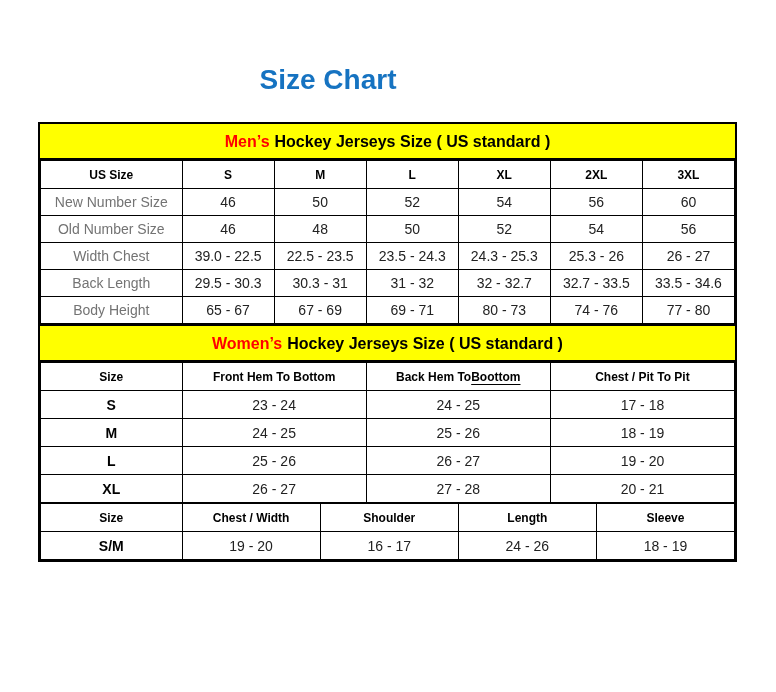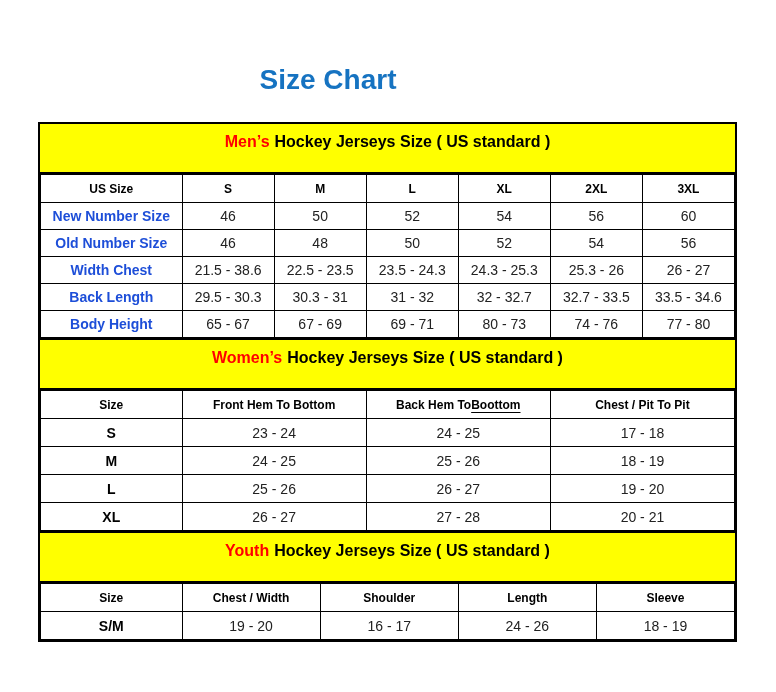--- a/index.html
+++ b/index.html
@@ -20,36 +20,36 @@
   }
   .chart{
     position:absolute;left:38px;top:122px;width:699px;
     border:2px solid var(--grid-black);
     box-sizing:border-box;
   }
   .band{
     background:var(--section-bg);
     border-bottom:2px solid var(--grid-black);
     text-align:center;font-weight:bold;font-size:16px;color:#000;
-    padding:8px 0 21px 0;line-height:19px;
+    padding:8px 0 7px 0;line-height:19px;
   }
   .band.mid{border-top:2px solid var(--grid-black);text-align:center;}
   .accent{color:var(--accent-red);margin-right:5px;}
   table.tbl{
     width:100%;border-collapse:collapse;table-layout:fixed;
   }
   .tbl th,.tbl td{
     border:1px solid var(--grid-black);
     text-align:center;vertical-align:middle;
     padding:0 2px;overflow:hidden;white-space:nowrap;
   }
   .tbl th{font-size:12px;font-weight:bold;color:#000;height:27px;}
   .tbl td{font-size:14px;font-weight:normal;color:#222;height:26px;}
   .tbl.women td,.tbl.youth td{height:27px;}
-  td.lbl-plain{color:#1d4ed8;font-weight:bold;}
+  td.lbl-plain{color:#737373;font-weight:normal;}
   td.lbl-bold{color:#000;font-weight:bold;}
   col.c-label{width:20.4%;}
   .misspell{
     margin-left:0;
     text-decoration-line:underline;
     text-decoration-style:wavy;
     text-decoration-color:#cc1111;
     text-decoration-thickness:1px;
     text-underline-offset:3px;
     text-decoration:underline;
@@ -95,21 +95,21 @@
           <td class="lbl-plain">Old Number Size</td>
           <td>46</td>
           <td>48</td>
           <td>50</td>
           <td>52</td>
           <td>54</td>
           <td>56</td>
         </tr>
         <tr>
           <td class="lbl-plain">Width Chest</td>
-          <td>21.5 - 38.6</td>
+          <td>39.0 - 22.5</td>
           <td>22.5 - 23.5</td>
           <td>23.5 - 24.3</td>
           <td>24.3 - 25.3</td>
           <td>25.3 - 26</td>
           <td>26 - 27</td>
         </tr>
         <tr>
           <td class="lbl-plain">Back Length</td>
           <td>29.5 - 30.3</td>
           <td>30.3 - 31</td>
@@ -165,23 +165,20 @@
         </tr>
         <tr>
           <td class="lbl-bold">XL</td>
           <td>26 - 27</td>
           <td>27 - 28</td>
           <td>20 - 21</td>
         </tr>
       </tbody>
     </table>
 
-    <div class="band mid">
-      <span class="accent">Youth</span><span>Hockey Jerseys Size ( US standard )</span>
-    </div>
     <table class="tbl youth">
       <colgroup>
           <col class="c-label">
           <col span="4">
         </colgroup>
       <tbody>
         <tr>
           <th>Size</th>
           <th>Chest / Width</th>
           <th>Shoulder</th>

